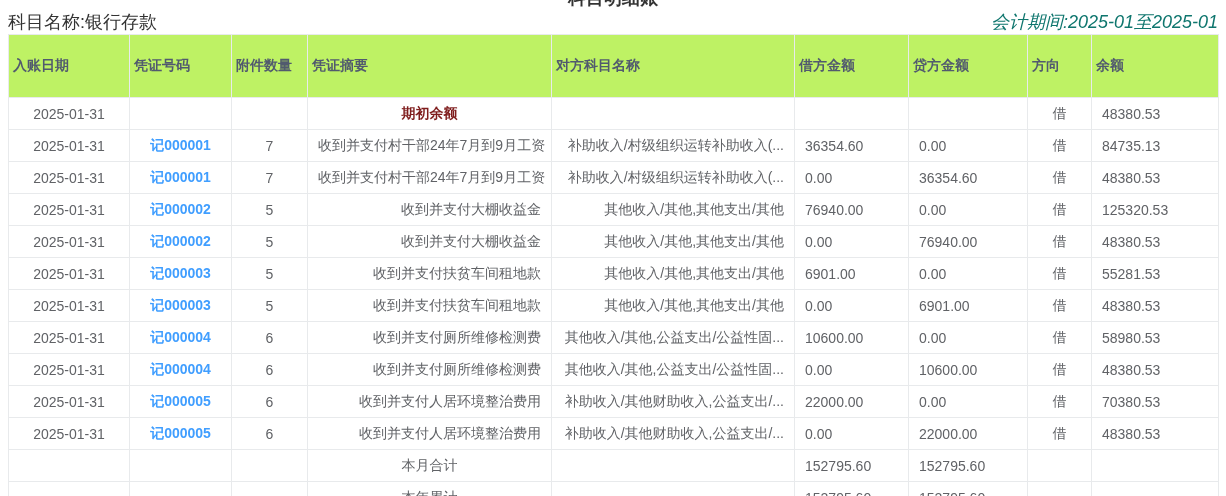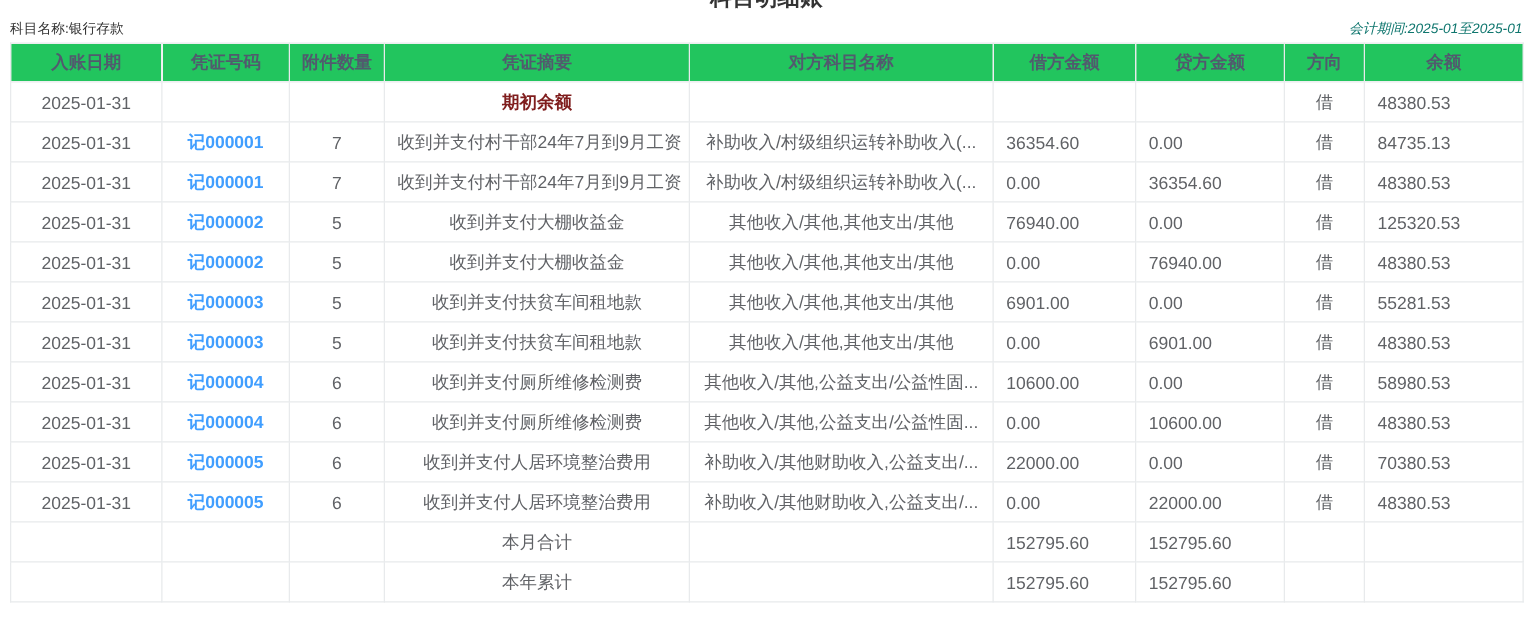--- a/index.html
+++ b/index.html
@@ -7,44 +7,44 @@
     width:1226px;height:496px;overflow:hidden;background:#fff;
     font-family:"Liberation Sans","DejaVu Sans",sans-serif;
     -webkit-font-smoothing:antialiased;
   }
   .hdr-title{
     margin-top:-14px;height:24px;line-height:24px;
     text-align:center;font-size:18px;font-weight:bold;color:#333;
     white-space:nowrap;
   }
   .meta{
-    display:flex;align-items:flex-end;
-    padding:0 8px 4px 8px;font-size:11px;height:20px;
+    display:flex;align-items:flex-start;
+    padding:0 8px 4px 8px;font-size:18px;height:20px;
   }
   .meta-left{flex:1;text-align:left;color:#333;}
   .meta-center{flex:0 0 auto;text-align:center;color:#0f766e;font-style:italic;}
   .meta-right{flex:1;text-align:right;color:#333;}
   table.ledger{
     border-collapse:collapse;table-layout:fixed;
     width:1210px;margin:0 8px;
   }
   table.ledger th{
-    height:30px;background:#22c55e;
+    height:30px;background:#bef264;
     font-size:14px;font-weight:bold;color:#515a6e;
-    border:1px solid #e8eaec;text-align:center;
-    padding:0 4px;white-space:nowrap;overflow:hidden;
+    border:1px solid #e8eaec;text-align:left;
+    padding:16px 4px;white-space:nowrap;overflow:hidden;
   }
   table.ledger td{
     height:32px;font-size:14px;color:#606266;
     border:1px solid #e8eaec;background:#fff;
     padding:0 10px;white-space:nowrap;overflow:hidden;
     box-sizing:border-box;
   }
   td.ac{text-align:center;padding:0 4px;margin-left:28px;}
-  td.al{text-align:center;}
+  td.al{text-align:right;}
   td.ar{}
   tr.row-opening td.cell-summary{font-weight:bold;color:#7f1d1d;text-align:center;}
   tr.row-total td.cell-summary{text-align:center;}
   a.voucher-link{color:#409eff;text-decoration:none;cursor:pointer;font-weight:bold;}
 </style>
 </head>
 <body>
 
 <div class="hdr-title">科目明细账</div>
 

